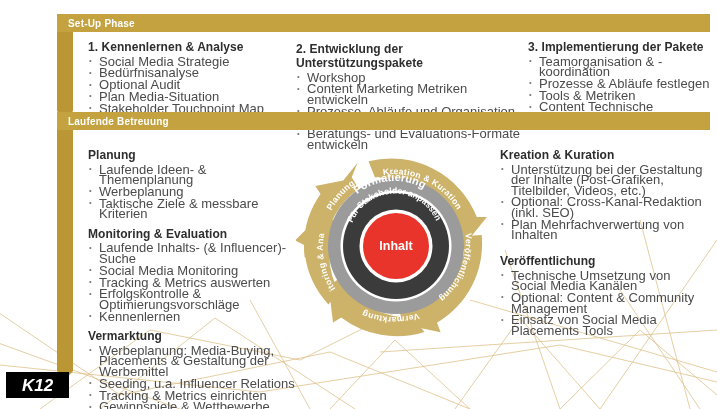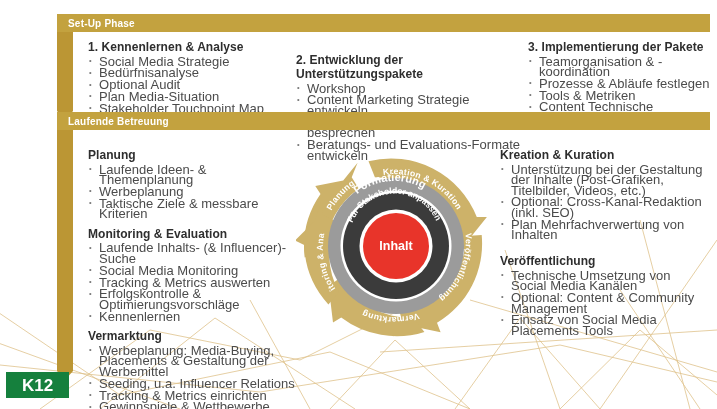--- a/index.html
+++ b/index.html
@@ -31,33 +31,33 @@
     position:relative;padding-left:11px;font-size:13px;line-height:10.6px;
     color:#4b4b4b;margin-bottom:1.2px;letter-spacing:.02px;
   }
   ul.blist li:before{
     content:"\2022";position:absolute;left:1px;top:-0.5px;color:#7a7a7a;font-size:7.5px;
   }
   .grp{margin-bottom:7px;}
 
   
   #su-c1{position:absolute;left:88px;top:40px;width:200px;}
-  #su-c2{position:absolute;left:296px;top:53px;width:230px;}
+  #su-c2{position:absolute;left:296px;top:42px;width:230px;}
   #su-c3{position:absolute;left:528px;top:40px;width:190px;}
 
   #lb-left{position:absolute;left:88px;top:148px;width:215px;}
   #lb-right{position:absolute;left:500px;top:148px;width:205px;}
 
   
   #wheel{position:absolute;left:296px;top:145px;width:200px;height:202px;z-index:3;}
 
   
   #logo{
-    position:absolute;left:6px;top:372px;width:63px;height:26px;background:#15803d;
-    z-index:6;display:flex;align-items:center;justify-content:center;
+    position:absolute;left:6px;top:372px;width:63px;height:26px;background:#000000;
+    z-index:6;display:flex;align-items:center;justify-content:center;font-style:italic;
   }
   #logo .logotext{
     color:#ffffff;font-size:17px;font-weight:bold;letter-spacing:0px;line-height:1;
     font-family:"Liberation Sans","DejaVu Sans",sans-serif;
   }
 </style>
 </head>
 <body>
 
 <svg id="bgpattern" viewBox="0 0 717 409" preserveAspectRatio="none">
@@ -94,21 +94,21 @@
     <li>Optional Audit</li>
     <li>Plan Media-Situation</li>
     <li>Stakeholder Touchpoint Map (optional)</li>
   </ul>
 </div>
 
 <div id="su-c2" class="phase">
   <div class="colhead">2. Entwicklung der Unterstützungspakete</div>
   <ul class="blist">
     <li>Workshop</li>
-    <li>Content Marketing Strategie entwickeln</li>
+    <li>Content Marketing Metriken entwickeln</li>
     <li>Prozesse, Abläufe und Organisation besprechen</li>
     <li>Beratungs- und Evaluations-Formate entwickeln</li>
   </ul>
 </div>
 
 <div id="su-c3" class="phase">
   <div class="colhead">3. Implementierung der Pakete</div>
   <ul class="blist">
     <li>Teamorganisation &amp; -koordination</li>
     <li>Prozesse &amp; Abläufe festlegen</li>

